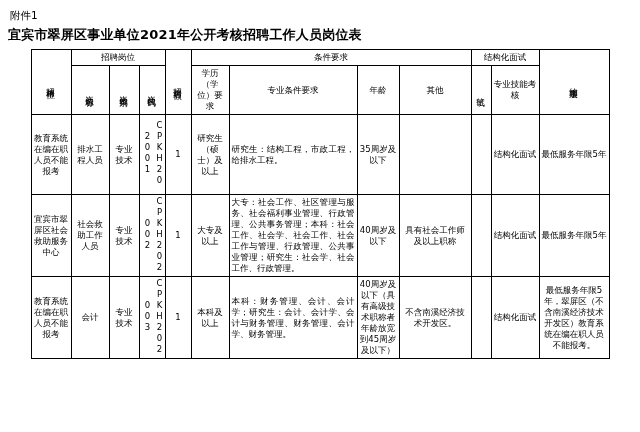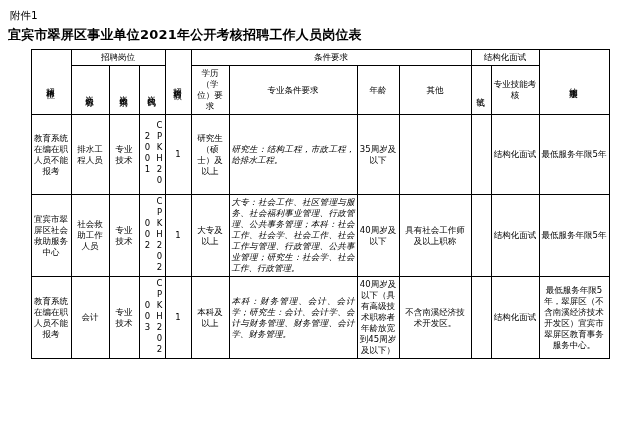--- a/index.html
+++ b/index.html
@@ -64,21 +64,20 @@
     display: inline-block;
     line-height: 12px;
   }
   td.ctr {
     text-align: center;
   }
   td.just {
     text-align: justify;
     text-align-last: left;
     vertical-align: middle;
-    font-style: italic;
   }
   td.small {
     font-size: 8px;
     line-height: 10.5px;
   }
   .rowtall td {
     height: 72px;
   }
 </style>
 </head>
@@ -184,18 +183,18 @@
       <td class="ctr small">
         <span class="vert">CPKH202003</span>
       </td>
       <td class="ctr">1</td>
       <td class="ctr small">本科及以上</td>
       <td class="just small">本科：财务管理、会计、会计学；研究生：会计、会计学、会计与财务管理、财务管理、会计学、财务管理。</td>
       <td class="ctr small">40周岁及以下（具有高级技术职称者年龄放宽到45周岁及以下）</td>
       <td class="ctr small">不含南溪经济技术开发区。</td>
       <td class="ctr small"></td>
       <td class="ctr small">结构化面试</td>
-      <td class="ctr small">最低服务年限5年，翠屏区（不含南溪经济技术开发区）宜宾市翠屏区教育事务服务中心。</td>
+      <td class="ctr small">最低服务年限5年，翠屏区（不含南溪经济技术开发区）教育系统在编在职人员不能报考。</td>
     </tr>
 
   </tbody>
     </table>
 </div>
 
 </body></html>

